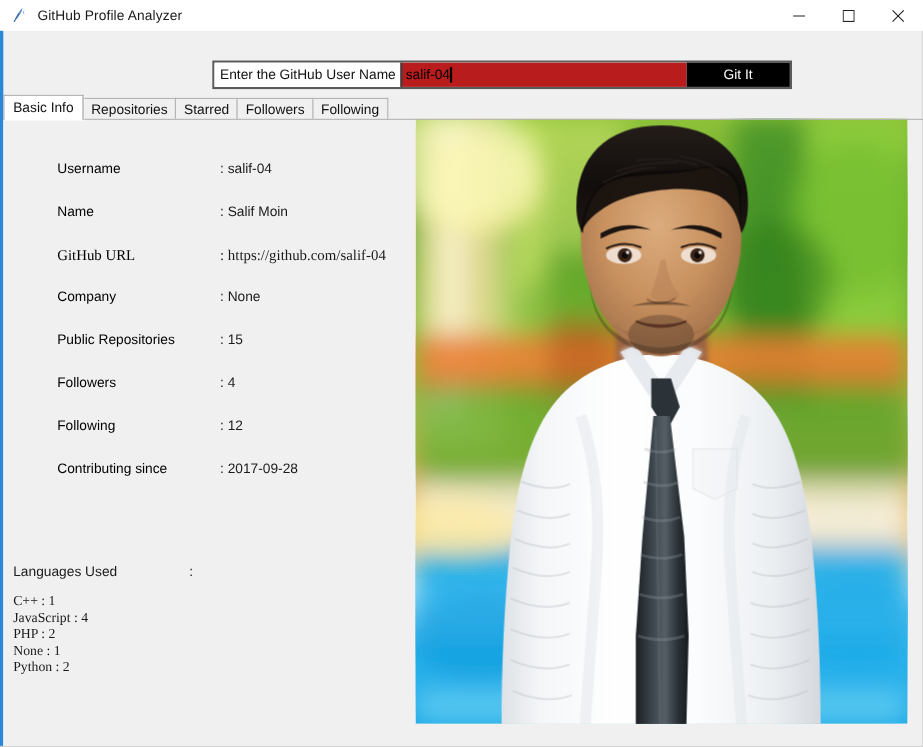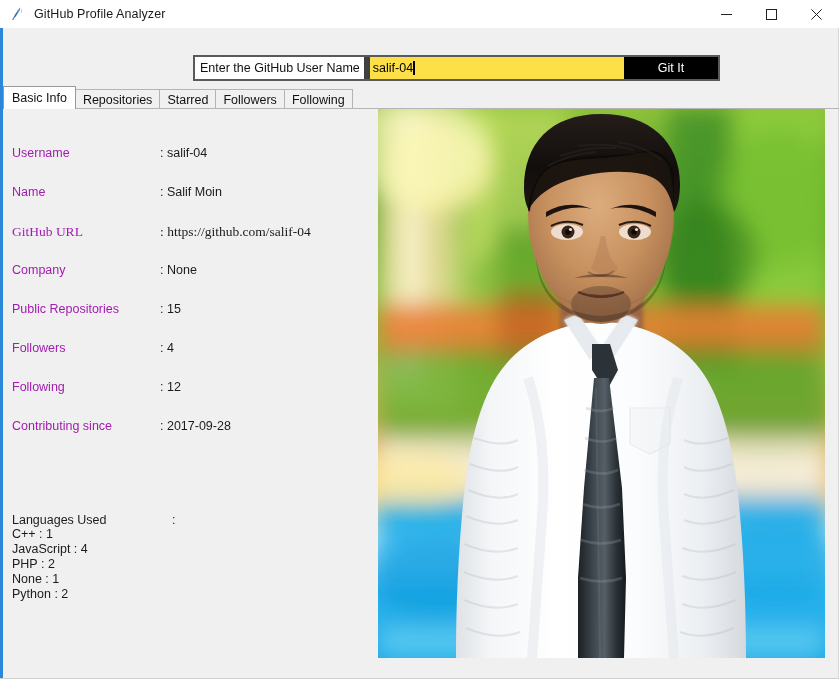--- a/index.html
+++ b/index.html
@@ -124,22 +124,22 @@
     padding-left: 5px;
     padding-right: 4px;
     white-space: nowrap;
     flex: 0 0 auto;
   }
   .search-field {
     flex: 1 1 auto;
     height: 100%;
     display: flex;
     align-items: center;
-    border-left: 6px solid #404040;
-    background: #fde047;
+    border-left: 2px solid #404040;
+    background: #b91c1c;
     min-width: 0;
     position: relative;
   }
   .search-value {
     font-size: 12.5px;
     color: #000;
     padding-left: 3px;
     white-space: nowrap;
   }
   .caret {
@@ -234,22 +234,23 @@
   .info-row {
     position: relative;
     height: 39px;
     display: flex;
     align-items: flex-start;
   }
   .info-key {
     width: 148px;
     flex: 0 0 148px;
     font-size: 12.5px;
-    color: #a21caf;
+    color: #000000;
     white-space: nowrap;
+    margin-left: 40px;
   }
   .info-val {
     font-size: 12.5px;
     color: #1b1b1b;
     white-space: nowrap;
   }
   .info-row.serif .info-key,
   .info-row.serif .info-val {
     font-family: "Liberation Serif", serif;
     font-size: 13.5px;
@@ -272,21 +273,22 @@
     width: 148px;
     flex: 0 0 148px;
     font-size: 12.5px;
     color: #1b1b1b;
   }
   .lang-head-val {
     font-size: 12.5px;
     color: #1b1b1b;
   }
   .lang-lines {
-    margin-top: 0px;
+    margin-top: 12px;
+    font-family: Liberation Serif, serif;
   }
   .lang-line {
     font-size: 12.5px;
     color: #1b1b1b;
     line-height: 15px;
     white-space: nowrap;
   }
 
   
   .avatar-wrap {

